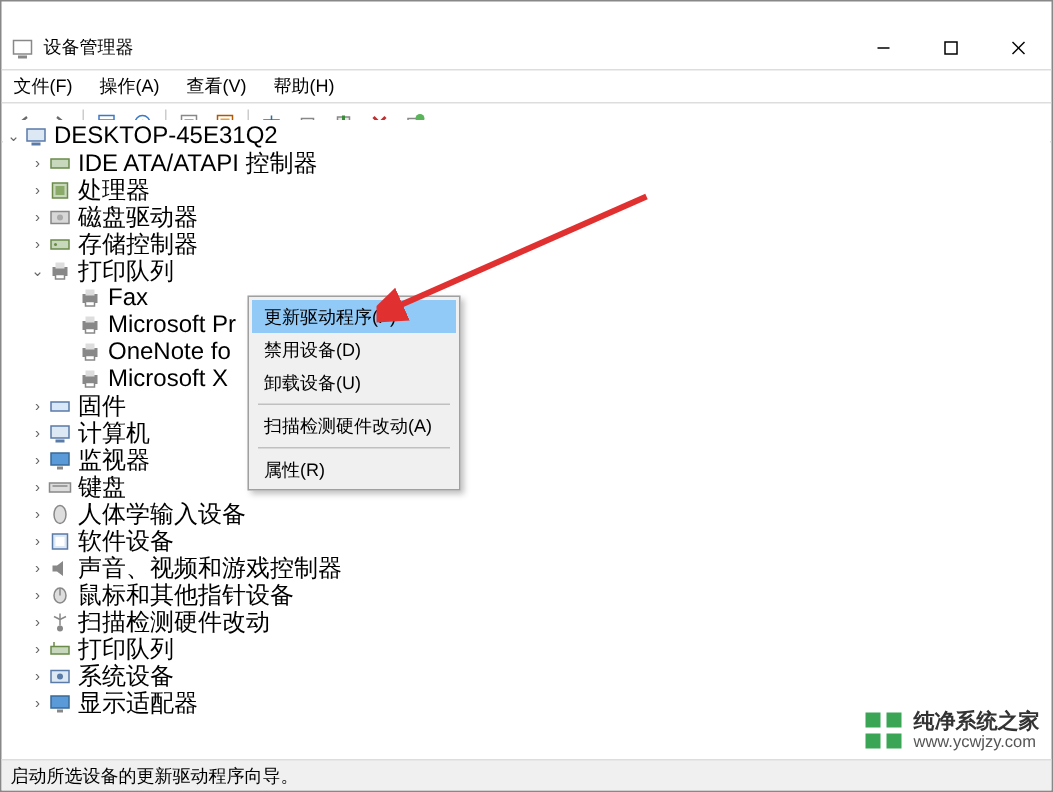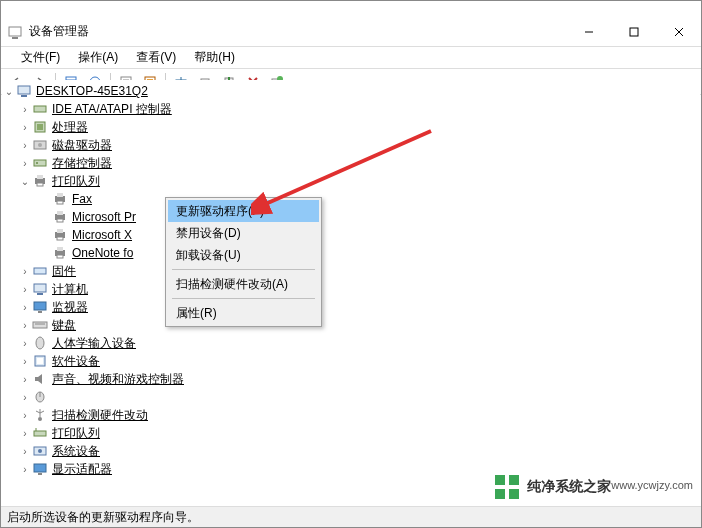--- a/index.html
+++ b/index.html
@@ -2,44 +2,44 @@
 <html><head>
 <meta charset="utf-8">
 <style>
 * { margin: 0; padding: 0; box-sizing: border-box; font-family: "Microsoft YaHei", "Segoe UI", Tahoma, sans-serif; }
 body { width: 702px; height: 528px; background: #fff; border: 1px solid #888; position: relative; overflow: hidden; font-size: 12px; }
 .titlebar { height: 30px; display: flex; align-items: center; padding-left: 6px; border-bottom: 1px solid #ddd; margin-top: 16px; }
 .titlebar .app-icon { width: 16px; height: 16px; margin-right: 6px; }
 .titlebar .title { flex: 1; font-size: 12px; }
 .win-btns { display: flex; }
 .win-btn { width: 45px; height: 29px; display: flex; align-items: center; justify-content: center; cursor: pointer; }
-.menubar { height: 22px; display: flex; align-items: center; padding: 0 12px; gap: 2px; border-bottom: 1px solid #ddd; font-size: 12px; }
+.menubar { height: 22px; display: flex; align-items: center; padding: 0 0; gap: 2px; border-bottom: 1px solid #ddd; font-size: 12px; }
 .menubar .mitem { padding: 2px 8px; cursor: pointer; }
 .toolbar { height: 26px; display: flex; align-items: center; gap: 2px; padding: 0 4px; border-bottom: 1px solid #ddd; }
 .tbtn { width: 22px; height: 22px; display: flex; align-items: center; justify-content: center; cursor: pointer; border: 1px solid transparent; }
 .tsep { width: 1px; height: 18px; background: #ccc; margin: 0 2px; }
 .tree-area { position: absolute; top: 79px; bottom: 22px; left: 1px; right: 1px; overflow: auto; background: #fff; }
 .tree { padding: 2px 0; }
 .node { display: flex; align-items: center; height: 18px; white-space: nowrap; cursor: pointer; }
 .exp { width: 14px; text-align: center; font-size: 10px; color: #666; }
 .node-icon { width: 16px; height: 16px; margin-right: 4px; display: flex; align-items: center; justify-content: center; }
-.node-label { font-size: 12px; text-decoration: underline; }
+.node-label { font-size: 16px; }
 .indent-1 { padding-left: 16px; }
 .indent-2 { padding-left: 36px; }
-.ctx { position: absolute; width: 157px; background: #f0f0f0; border: 1px solid #a0a0a0; box-shadow: 2px 2px 4px rgba(0,0,0,.25); padding: 2px; }
+.ctx { position: absolute; width: 142px; background: #f0f0f0; border: 1px solid #a0a0a0; box-shadow: 2px 2px 4px rgba(0,0,0,.25); padding: 2px; }
 .ctx-item { height: 22px; display: flex; align-items: center; padding: 0 8px; cursor: pointer; font-size: 12px; }
 .ctx-item.hl { background: #91c9f7; }
 .ctx-sep { height: 1px; background: #c0c0c0; margin: 3px 4px; }
 .arrow { position: absolute; pointer-events: none; }
 .status { position: absolute; bottom: 0; left: 0; right: 0; height: 21px; border-top: 1px solid #ddd; display: flex; align-items: center; padding: 0 6px; font-size: 12px; background: #f0f0f0; }
 .watermark { position: absolute; right: 8px; bottom: 26px; display: flex; align-items: center; gap: 6px; }
 .wm-logo { width: 28px; height: 28px; }
 .wm-text { font-size: 14px; font-weight: bold; color: #333; }
 .wm-url { font-size: 11px; color: #555; }
-.wm-stack { display: flex; flex-direction: row; line-height: 1.1; }
+.wm-stack { display: flex; flex-direction: column; line-height: 1.1; }
 </style>
 </head>
 <body>
 
 <div class="titlebar">
   <span class="app-icon">
     <svg viewBox="0 0 16 16">
         <rect x="2" y="3" width="12" height="9" fill="#fff" stroke="#888"></rect>
         <rect x="5" y="13" width="6" height="2" fill="#888"></rect>
       </svg>
@@ -229,32 +229,32 @@
       </div>
       <div class="node indent-2">
         <span class="exp"></span>
         <span class="node-icon">
           <svg viewBox="0 0 16 16" width="16" height="16">
             <rect x="3" y="5" width="10" height="6" fill="#888"></rect>
             <rect x="5" y="2" width="6" height="4" fill="#ddd"></rect>
             <rect x="5" y="10" width="6" height="3" fill="#fff" stroke="#888"></rect>
           </svg>
         </span>
-        <span class="node-label">Microsoft X</span>
+        <span class="node-label">OneNote fo</span>
       </div>
       <div class="node indent-2">
         <span class="exp"></span>
         <span class="node-icon">
           <svg viewBox="0 0 16 16" width="16" height="16">
             <rect x="3" y="5" width="10" height="6" fill="#888"></rect>
             <rect x="5" y="2" width="6" height="4" fill="#ddd"></rect>
             <rect x="5" y="10" width="6" height="3" fill="#fff" stroke="#888"></rect>
           </svg>
         </span>
-        <span class="node-label">OneNote fo</span>
+        <span class="node-label">Microsoft X</span>
       </div>
       <div class="node indent-1">
         <span class="exp">›</span>
         <span class="node-icon">
           <svg viewBox="0 0 16 16" width="16" height="16">
             <rect x="2" y="5" width="12" height="6" fill="#d8e8f8" stroke="#5a7aa8"></rect>
           </svg>
         </span>
         <span class="node-label">固件</span>
       </div>
@@ -317,20 +317,21 @@
         <span class="node-label">声音、视频和游戏控制器</span>
       </div>
       <div class="node indent-1">
         <span class="exp">›</span>
         <span class="node-icon">
           <svg viewBox="0 0 16 16" width="16" height="16">
             <ellipse cx="8" cy="8" rx="4" ry="5" fill="#ddd" stroke="#888"></ellipse>
             <line x1="8" y1="3" x2="8" y2="8" stroke="#888"></line>
           </svg>
         </span>
+        <span class="node-label">鼠标和其他指针设备</span>
       </div>
       <div class="node indent-1">
         <span class="exp">›</span>
         <span class="node-icon">
           <svg viewBox="0 0 16 16" width="16" height="16">
             <circle cx="8" cy="12" r="2" fill="#888"></circle>
             <line x1="8" y1="10" x2="8" y2="2" stroke="#888"></line>
             <line x1="8" y1="6" x2="4" y2="4" stroke="#888"></line>
             <line x1="8" y1="6" x2="12" y2="4" stroke="#888"></line>
           </svg>

